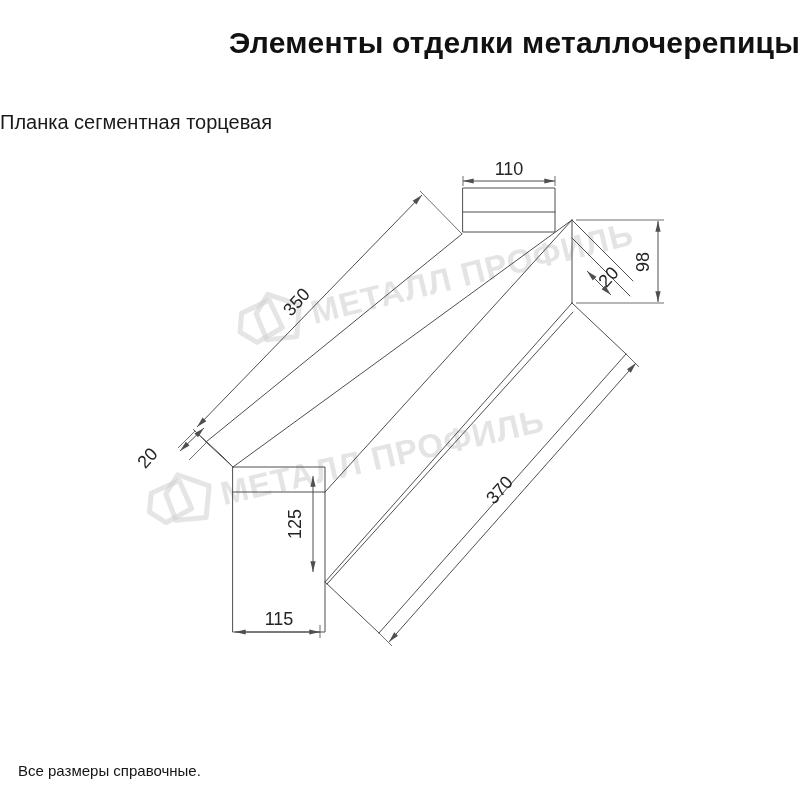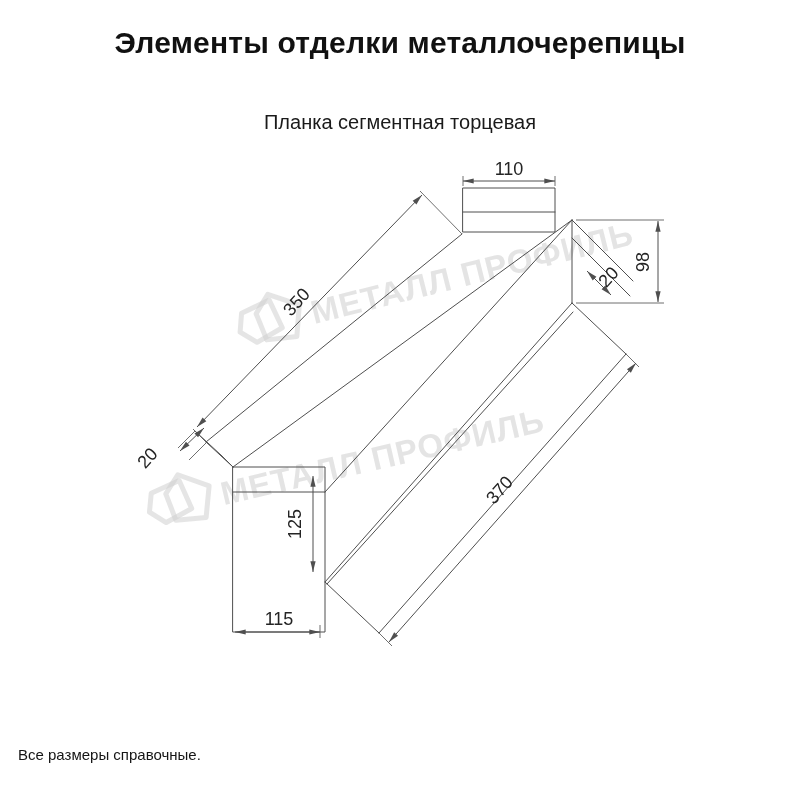--- a/index.html
+++ b/index.html
@@ -1,29 +1,29 @@
 <!DOCTYPE html>
 <html><head>
 <meta charset="utf-8">
 <style>
   html,body{margin:0;padding:0;background:#fff;}
   .page{
     position:relative;width:800px;height:800px;background:#ffffff;overflow:hidden;
     font-family:"Liberation Sans",sans-serif;color:#1c1c1c;
   }
   .title{
-    position:absolute;top:26px;left:0;width:800px;text-align:center;
+    position:absolute;top:26px;left:0;width:800px;text-align:right;
     font-size:30px;font-weight:bold;letter-spacing:0.2px;color:#111;
   }
   .subtitle{
-    position:absolute;top:110px;left:0;width:800px;text-align:center;
+    position:absolute;top:110px;left:0;width:800px;
     font-size:20px;line-height:25px;color:#1a1a1a;
   }
   .footnotes{
-    position:absolute;left:18px;top:744px;font-size:15px;line-height:21px;color:#151515;
+    position:absolute;left:18px;top:760px;font-size:15px;line-height:21px;color:#151515;
   }
   svg.drawing{position:absolute;left:0;top:0;}
   .ln{stroke:#4f4f4f;stroke-width:1;fill:none;stroke-linecap:round;stroke-linejoin:round;}
   .ext{stroke:#5f5f5f;stroke-width:0.9;fill:none;}
   .dim{stroke:#4f4f4f;stroke-width:1;fill:none;
        marker-start:url(#arr);marker-end:url(#arr);}
   .dimtxt{font-family:"Liberation Sans",sans-serif;font-size:18px;fill:#242424;}
   .wm-text{font-family:"Liberation Sans",sans-serif;font-weight:bold;font-size:33px;
            letter-spacing:1px;fill:#d4d4d4;opacity:0.62;}
   .wm-logo{stroke:#d0d0d0;stroke-width:5;fill:none;opacity:0.55;stroke-linejoin:round;}

